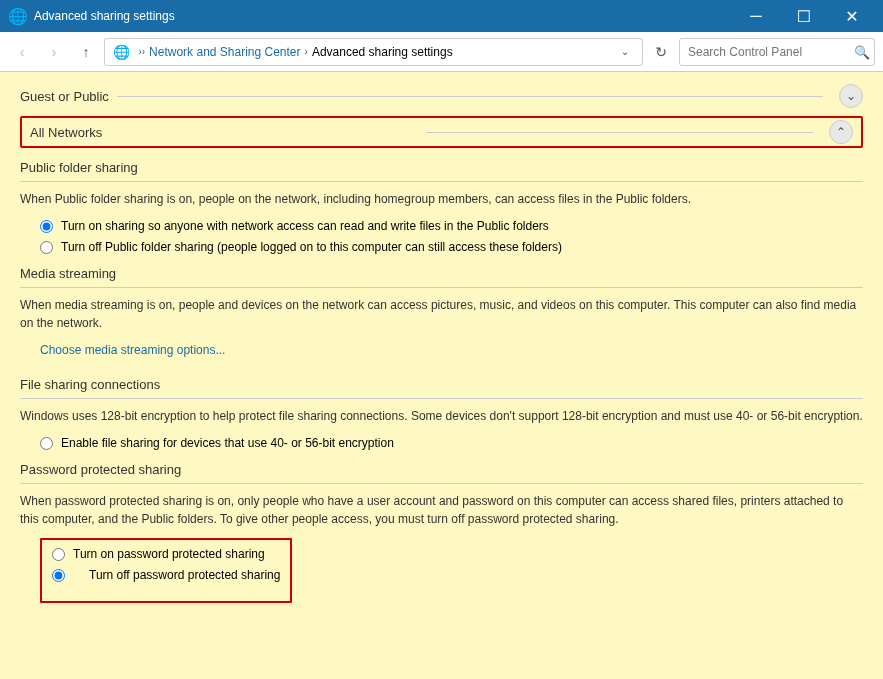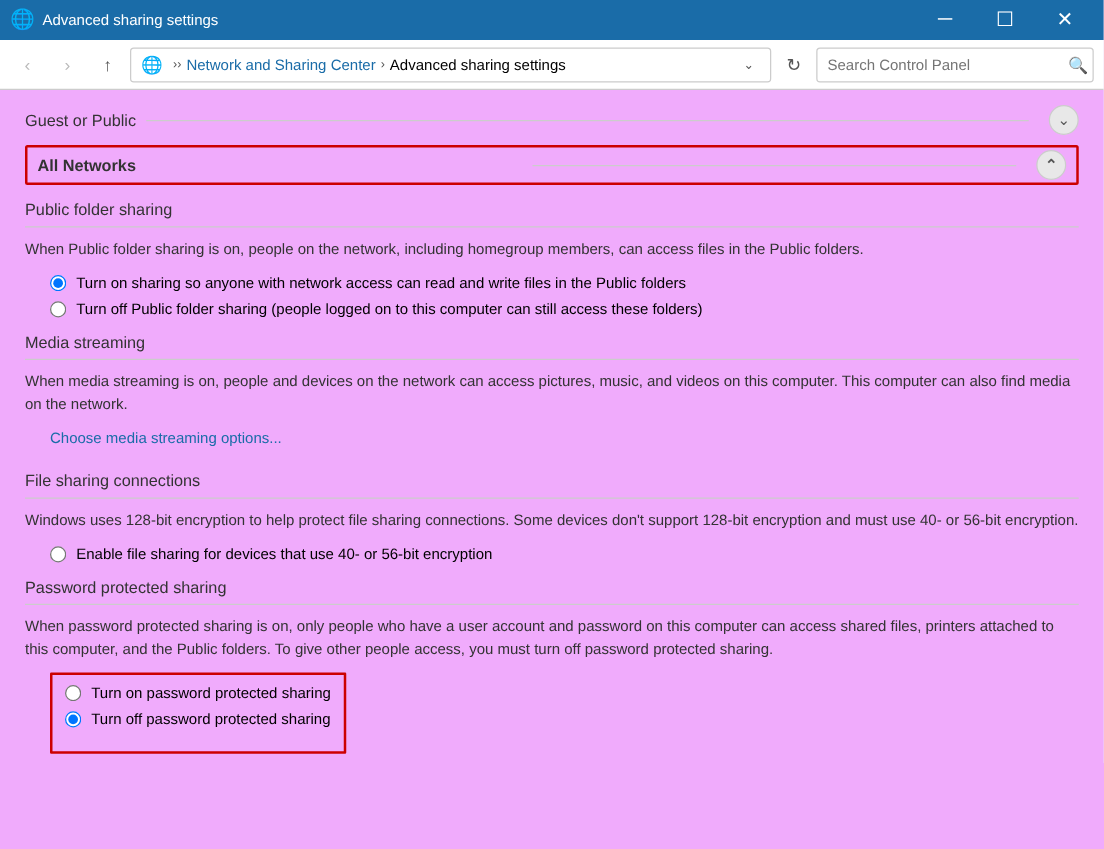--- a/index.html
+++ b/index.html
@@ -66,21 +66,21 @@
       width: 28px; height: 28px;
       background: transparent;
       border: none;
       border-radius: 3px;
       cursor: pointer;
       display: flex; align-items: center; justify-content: center;
       font-size: 14px;
       color: #555;
     }
     .search-box {
-      width: 222px;
+      width: 196px;
       height: 28px;
       border: 1px solid #ccc;
       border-radius: 3px;
       padding: 0 28px 0 8px;
       font-size: 12px;
       outline: none;
       background: #fff;
     }
     .search-wrapper { position: relative; }
     .search-icon-btn {
@@ -89,21 +89,21 @@
       transform: translateY(-50%);
       background: none; border: none;
       cursor: pointer; color: #555;
       font-size: 13px;
     }
 
     
     .main-container {
       display: flex;
       height: calc(679px - 72px);
-      background: #f0abfc;
+      background: #fef9c3;
     }
     .content-area {
       flex: 1;
       overflow-y: auto;
       padding: 0 20px 20px 20px;
       position: relative;
     }
 
     
     .content-area::-webkit-scrollbar { width: 14px; }
@@ -122,21 +122,20 @@
 
     
     .all-networks-box {
       border: 2px solid #c00;
       border-radius: 2px;
       padding: 2px 8px;
       display: flex;
       align-items: center;
       margin-top: 8px;
       margin-bottom: 12px;
-      font-weight: bold;
     }
     .all-networks-title { font-size: 13px; color: #333; flex: 1; }
 
     .subsection-title { font-size: 13px; color: #333; font-weight: normal; margin-bottom: 6px; margin-top: 12px; }
     .subsection-desc { font-size: 12px; color: #333; margin-bottom: 10px; line-height: 1.5; }
     .divider { height: 1px; background: #ccc; margin: 4px 0 8px 0; }
 
     .radio-group { margin-left: 20px; margin-bottom: 8px; }
     .radio-item { display: flex; align-items: center; margin-bottom: 6px; font-size: 12px; cursor: pointer; }
     .radio-item input[type="radio"] { margin-right: 8px; margin-top: 2px; cursor: pointer; }
@@ -254,21 +253,21 @@
 
       <div>
         <div class="subsection-title">Password protected sharing</div>
         <div class="divider"></div>
         <p class="subsection-desc">When password protected sharing is on, only people who have a user account and password on this computer can access shared files, printers attached to this computer, and the Public folders. To give other people access, you must turn off password protected sharing.</p>
         <div class="password-box">
           <label class="radio-item" style="margin-bottom:0;">
             <input type="radio" name="password_protected" style="">
             <span>Turn on password protected sharing</span>
           </label>
-          <label class="radio-item" style="margin-bottom:13px;">
+          <label class="radio-item" style="margin-bottom:13px;gap:16px;">
             <input type="radio" name="password_protected" checked="" style="">
             <span>Turn off password protected sharing</span>
           </label>
         </div>
       </div>
 
     </div>
   </div>
 </div>
 

